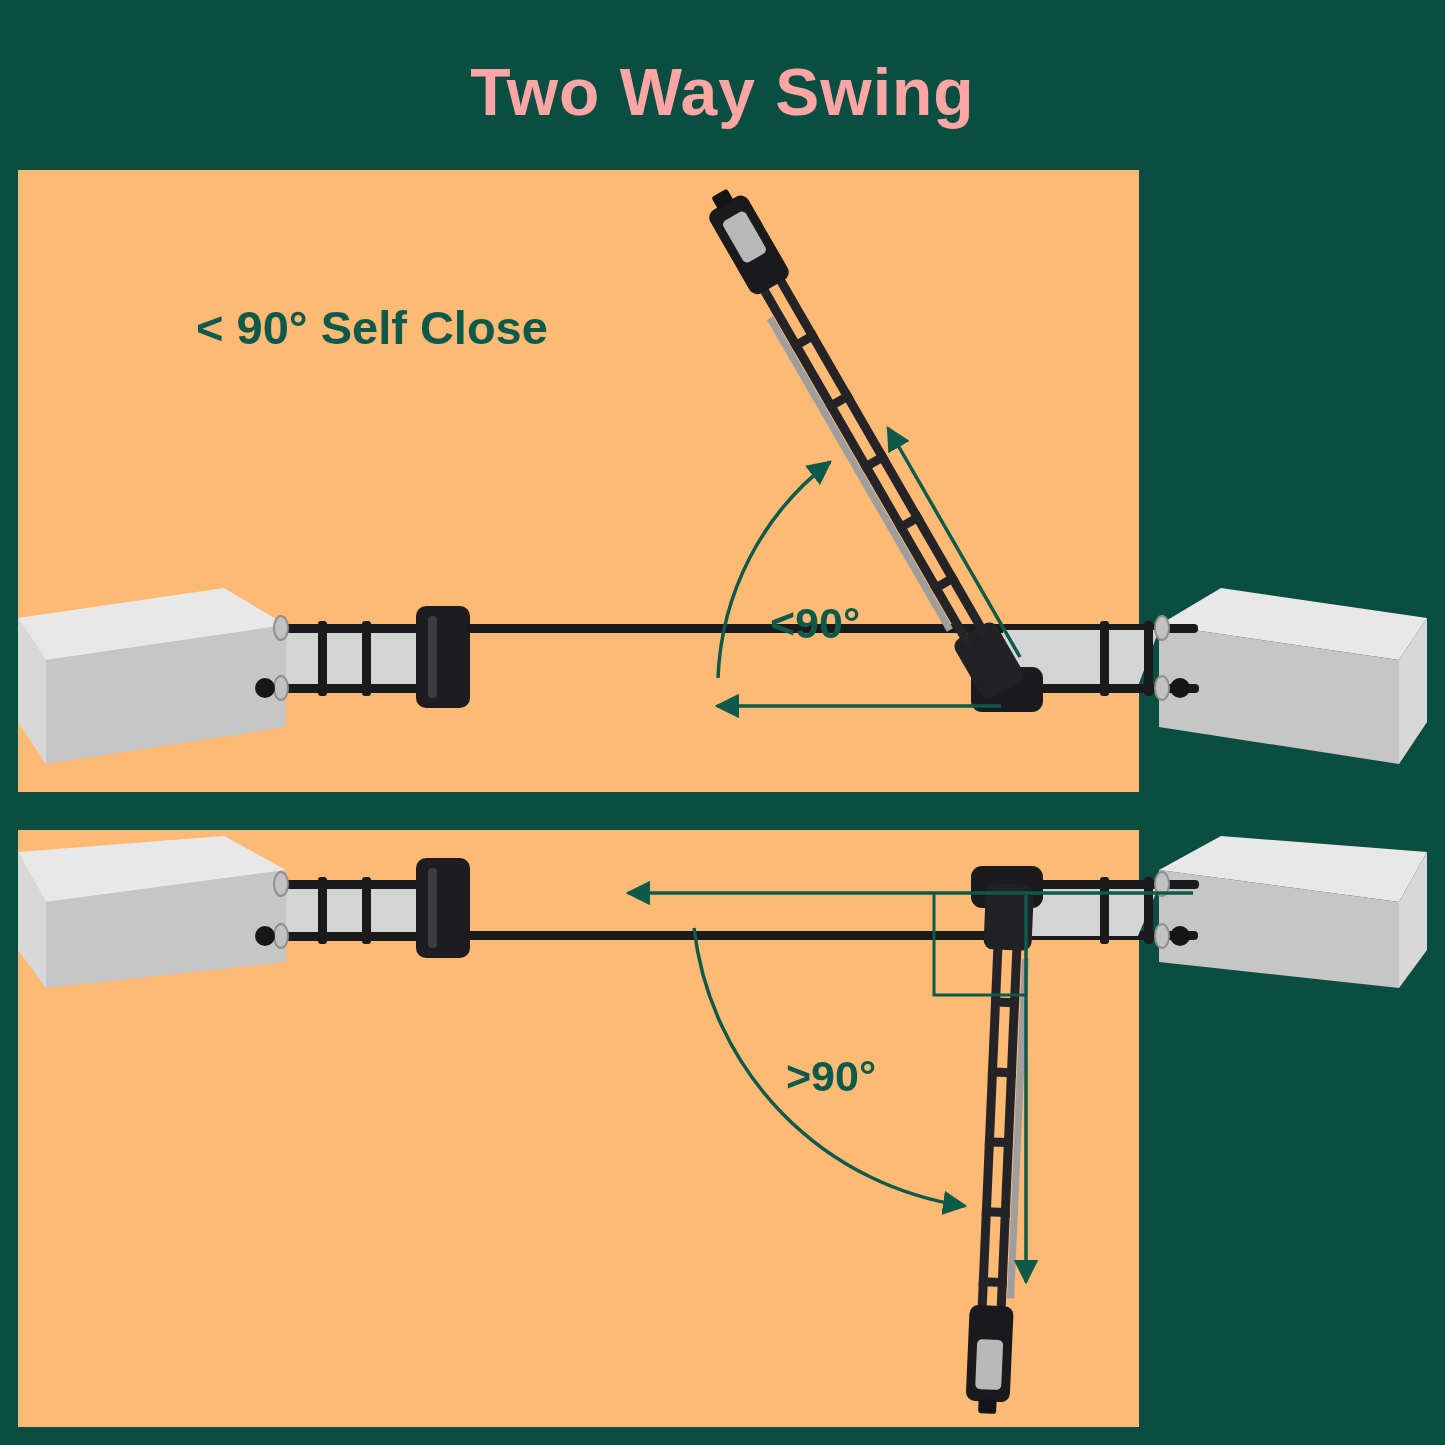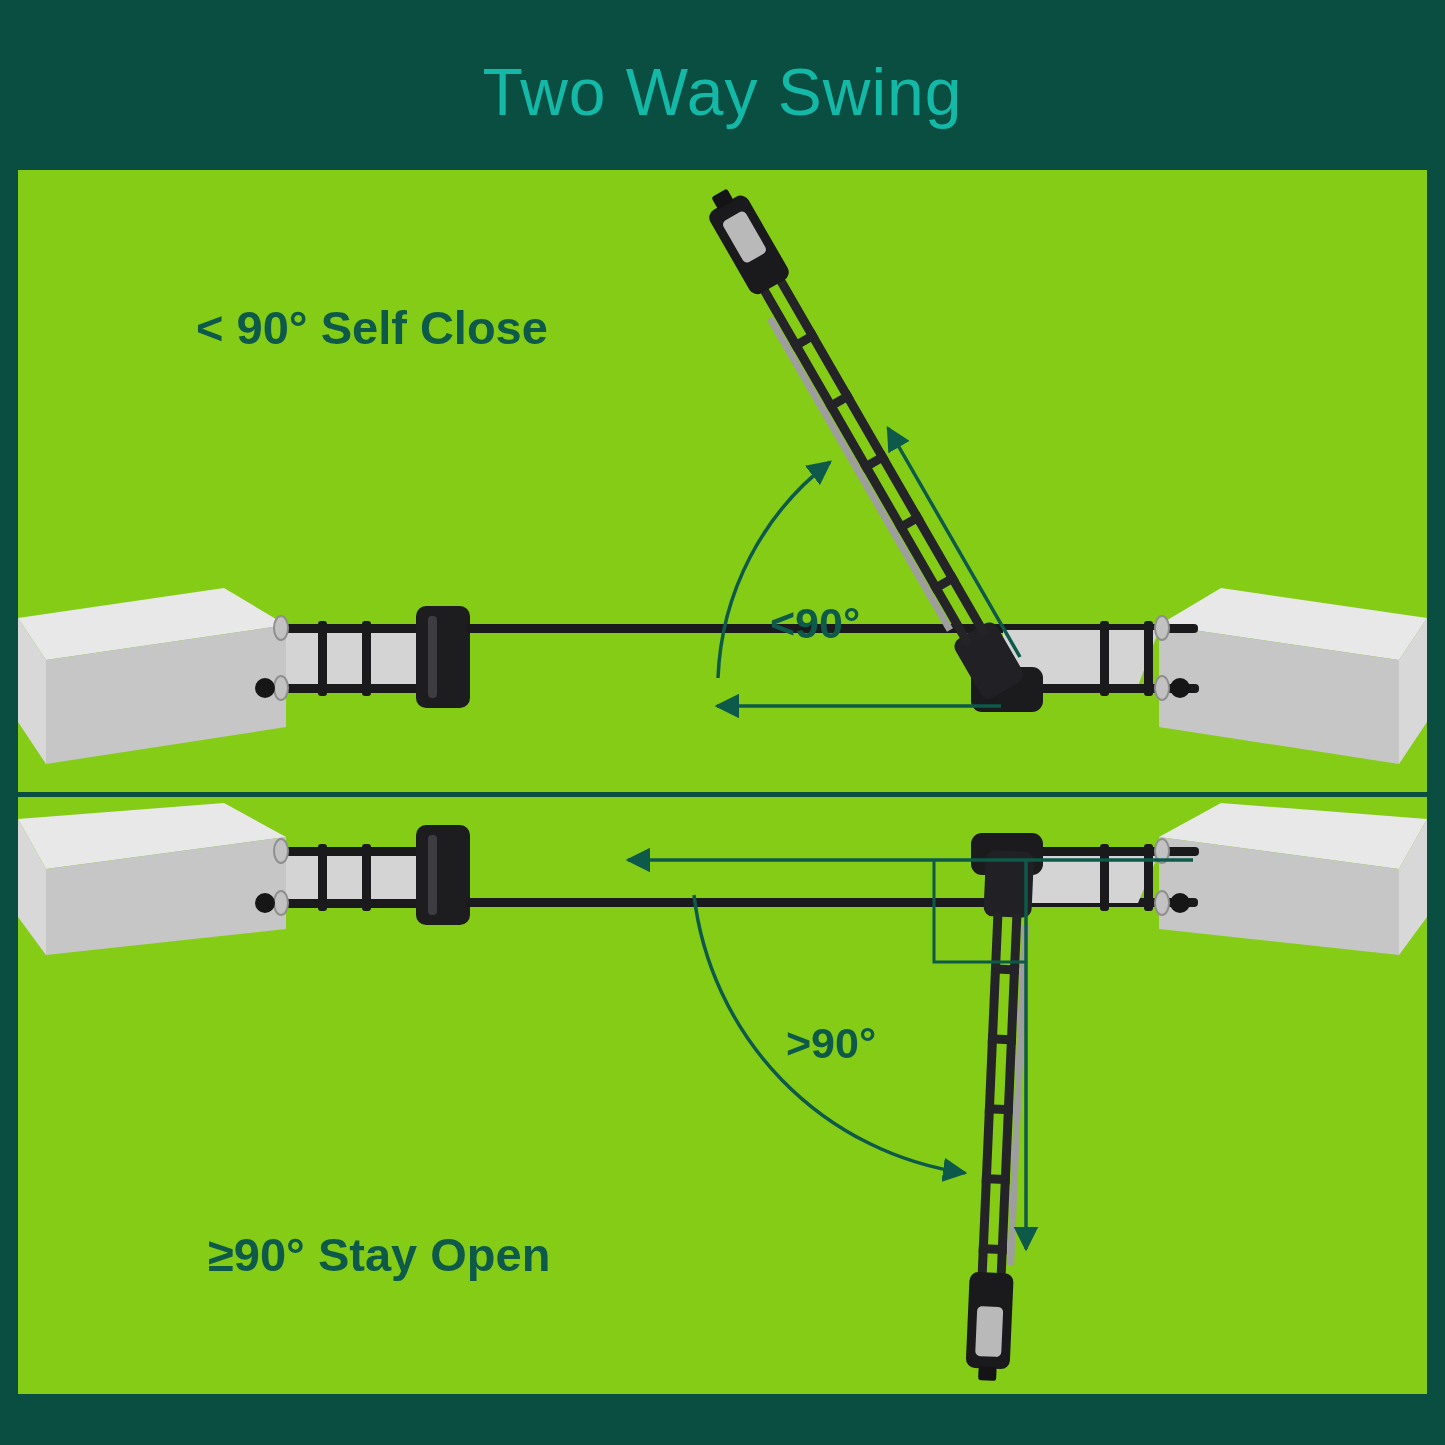--- a/index.html
+++ b/index.html
@@ -5,28 +5,28 @@
   * { margin:0; padding:0; box-sizing:border-box; }
   html,body { width:1445px; height:1445px; }
   body {
     background:#0a4e41;
     font-family:"Liberation Sans", sans-serif;
     overflow:hidden;
   }
   .page { position:relative; width:1445px; height:1445px; background:#0a4e41; }
   .title {
     position:absolute; top:54px; left:0; width:100%;
-    text-align:center; color:#14b8a6;
-    font-size:66px; font-weight:400; letter-spacing:1px;
+    text-align:center; color:#fca5a5;
+    font-size:66px; font-weight:700; letter-spacing:1px;
   }
   .panel {
-    position:absolute; left:18px; width:1409px; background:#84cc16;
+    position:absolute; left:18px; width:1121px; background:#fdba74;
   }
   .panel-top    { top:170px; height:622px; }
-  .panel-bottom { top:797px; height:597px;text-align:right; }
+  .panel-bottom { top:830px; height:597px;text-align:right; }
   .panel svg { position:absolute; left:0; top:0; }
   .diagram-label {
     position:absolute; color:#0d5a4a; font-weight:700; font-size:47px;
     white-space:nowrap;
   }
   .label-top    { left:178px; top:130px; }
   .label-bottom { left:190px; top:430px; }
   .angle-label {
     position:absolute; color:#0d5a4a; font-weight:700; font-size:43px;
     white-space:nowrap;
@@ -176,16 +176,15 @@
 
       <g stroke="#0d5a4a" stroke-width="3.5" fill="none">
         <path d="M 1175 63 H 610" marker-end="url(#ahB)"></path>
         <path d="M 1008 63 V 452" marker-end="url(#ahB)"></path>
         <path d="M 916 63 V 165 H 1008" stroke-width="3"></path>
         <path d="M 676 98 A 318 318 0 0 0 947 376" marker-end="url(#ahB)"></path>
       </g>
     </svg>
 
     <div class="angle-label angle-bottom">&gt;90°</div>
-    <div class="diagram-label label-bottom">≥90° Stay Open</div>
   </section>
 
 </div>
 
 </body></html>

